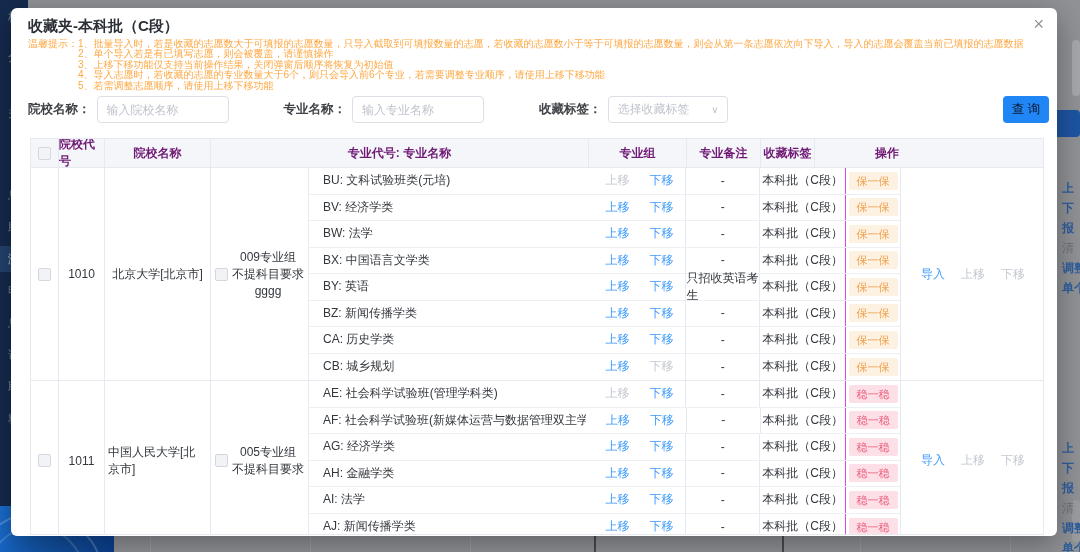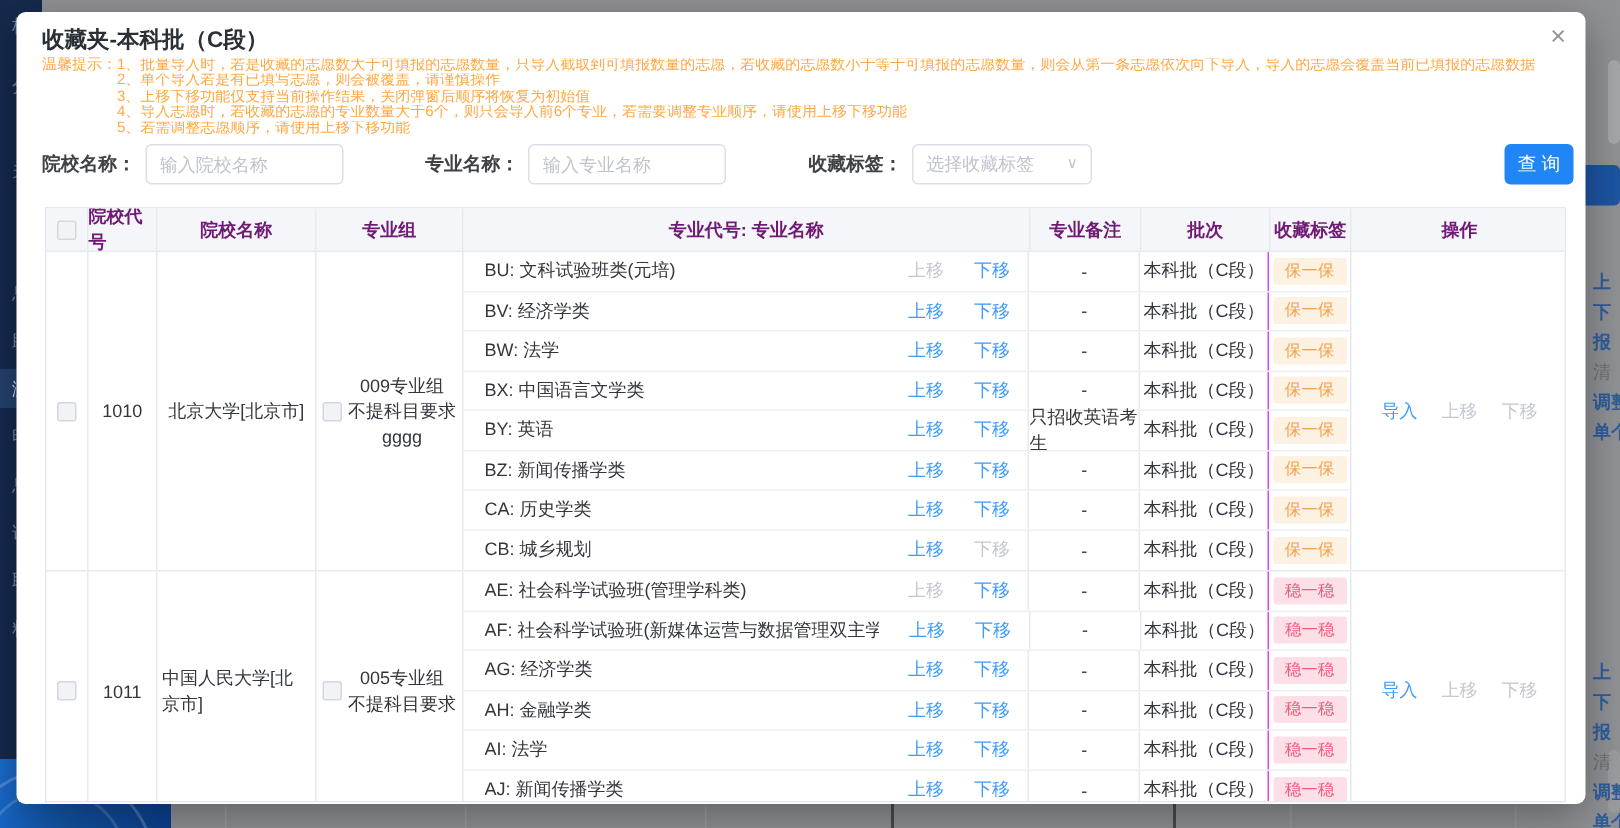--- a/index.html
+++ b/index.html
@@ -36,21 +36,21 @@
   .filters{position:absolute;left:17px;top:88px;right:8px;height:27px;display:flex;align-items:center;}
   .f-label{font-size:12.5px;color:#3f4347;font-weight:600;margin-right:6px;white-space:nowrap;}
   .f-label.gap{margin-left:55px;}
   .f-input{width:132px;height:27px;box-sizing:border-box;border:1px solid #dcdfe6;border-radius:4px;
            padding:0 9px;font-size:12px;color:#333;outline:none;font-family:inherit;}
   .f-input::placeholder{color:#bfc4cc;}
   .f-select{position:relative;width:120px;height:27px;box-sizing:border-box;border:1px solid #dcdfe6;border-radius:4px;
             display:flex;align-items:center;padding:0 22px 0 9px;font-size:12px;color:#bfc4cc;background:#fff;cursor:pointer;}
   .f-select .chev{position:absolute;right:8px;top:7px;font-size:10px;color:#c0c4cc;}
   .btn-query{position:absolute;right:0;top:0;width:46px;height:27px;background:#2186f5;border:none;border-radius:4px;
-             color:#ffffff;font-size:12.5px;cursor:pointer;font-family:inherit;display:flex;align-items:center;justify-content:center;white-space:nowrap;}
+             color:#0f172a;font-size:12.5px;cursor:pointer;font-family:inherit;display:flex;align-items:center;justify-content:center;white-space:nowrap;}
 
   
   .tbl{position:absolute;left:19px;top:130px;width:1014px;height:397px;border:1px solid #e6eaf0;box-sizing:border-box;
        overflow:hidden;font-size:12px;color:#33373d;}
   .thead{display:flex;height:28px;background:#f4f6fa;border-bottom:1px solid #e6eaf0;font-weight:600;color:#701a75;}
   .hc{display:flex;align-items:center;justify-content:center;height:100%;border-right:1px solid #e6eaf0;box-sizing:border-box;flex:none;}
   .hc:last-child{border-right:none;}
   .w-chk{width:28px;} .w-code{width:46px;} .w-name{width:106px;} .w-grp{width:98px;}
   .w-maj{width:378px;} .w-rem{width:74px;} .w-batch{width:86px;} .w-tag{width:54px;} .w-op{width:144px;}
 
@@ -152,24 +152,23 @@
       <button class="btn-query">查 询</button>
     </div>
 
     <div class="tbl">
       <div class="thead">
         <div class="hc w-chk">
             <span class="cb"></span>
           </div>
         <div class="hc w-code">院校代号</div>
         <div class="hc w-name">院校名称</div>
+        <div class="hc w-maj">专业代号: 专业名称</div>
         <div class="hc w-grp">专业组</div>
-        <div class="hc w-maj">专业代号: 专业名称</div>
         <div class="hc w-rem">专业备注</div>
-        <div class="hc w-batch">批次</div>
         <div class="hc w-tag">收藏标签</div>
         <div class="hc w-op">操作</div>
       </div>
       <div class="tbody">
           <div class="grp">
             <div class="gc gc-chk">
               <span class="cb"></span>
             </div>
             <div class="gc gc-code">1010</div>
             <div class="gc gc-name">北京大学[北京市]</div>

